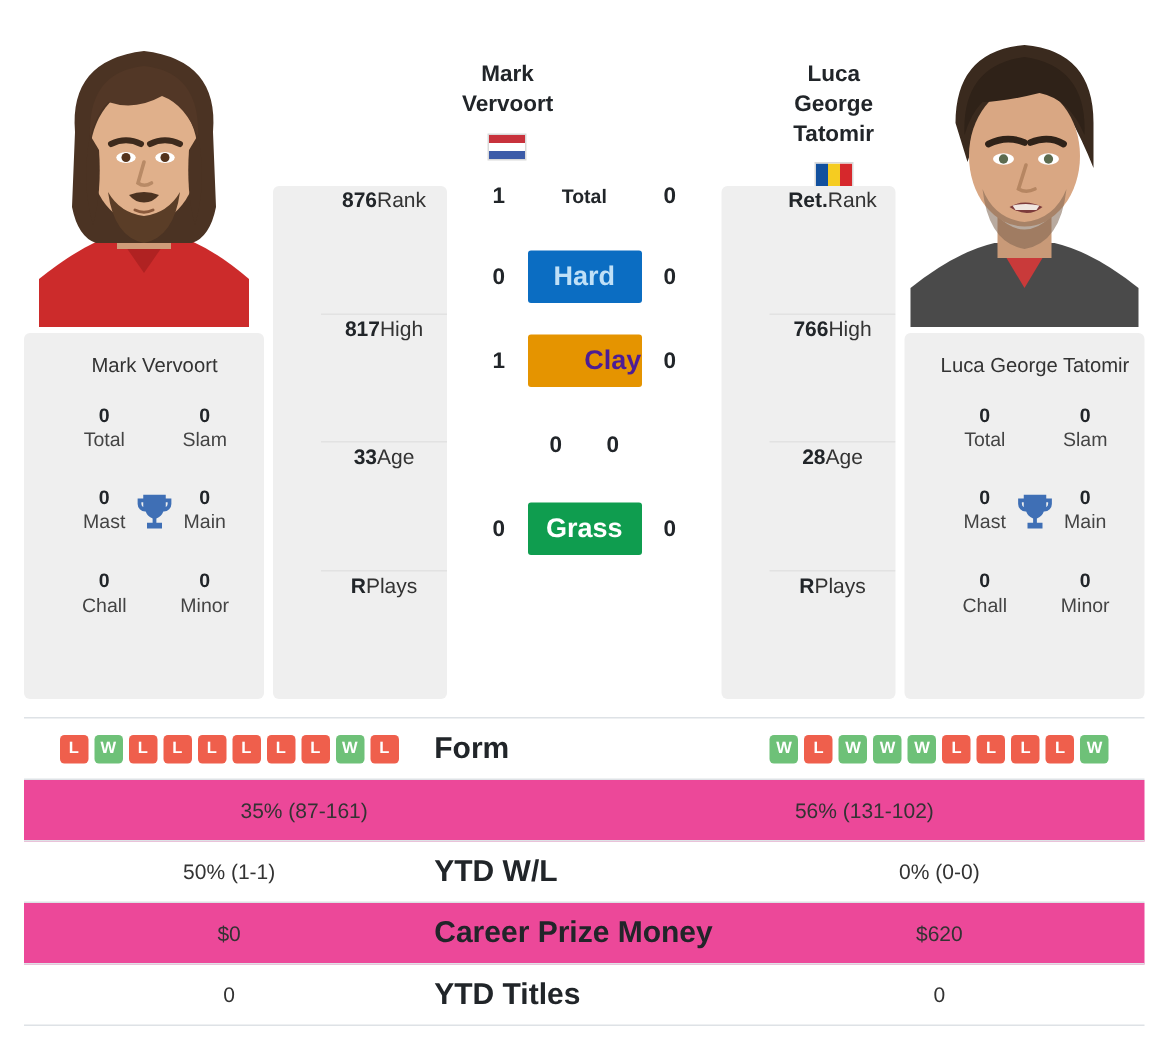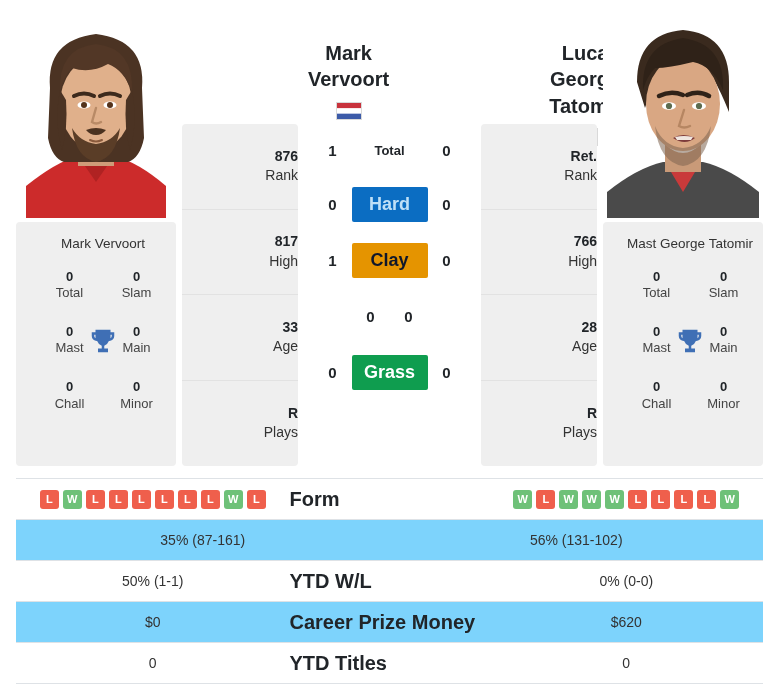--- a/index.html
+++ b/index.html
@@ -70,24 +70,25 @@
     width: 116px;
     flex: 0 0 116px;
     margin-top: 108px;
     background: #efefef;
     border-radius: 4px;
     overflow: hidden;
   }
   .rank-cell {
     height: 85.5px;
     display: flex;
-    flex-direction: column;
-    align-items: flex-end;
+    flex-direction: row;
+    align-items: flex-start;
     justify-content: center;
     border-bottom: 1px solid #e2e2e2;
+    margin-left: 32px;
   }
   .rank-cell:last-child { border-bottom: none; }
   .rank-cell .v { font-size: 14px; font-weight: bold; color: #212529; line-height: 1.4; }
   .rank-cell .k { font-size: 14px; color: #333; line-height: 1.4; }
 
   
   .h2h-col {
     flex: 1 1 auto;
     display: flex;
     flex-direction: column;
@@ -97,21 +98,21 @@
   }
   .h2h-names {
     display: flex;
     width: 100%;
     justify-content: space-between;
     align-items: flex-start;
   }
   .h2h-name {
     flex: 1 1 0;
     text-align: center;
-    font-size: 20px;
+    font-size: 15px;
     font-weight: bold;
     color: #212529;
     line-height: 1.32;
     padding: 0 4px;
   }
   .flag {
     display: block;
     margin: 9px auto 0 auto;
     width: 26px;
     height: 18px;
@@ -155,21 +156,21 @@
   .stats-table {
     margin: 12px 16px 0 16px;
     border-top: 1px solid #dee2e6;
   }
   .strow {
     display: flex;
     align-items: center;
     height: 41px;
     border-bottom: 1px solid #dee2e6;
   }
-  .strow.shaded { background: #7dd3fc; }
+  .strow.shaded { background: #ec4899; }
   .st-side {
     flex: 1 1 0;
     display: flex;
     align-items: center;
     justify-content: center;
     font-size: 14px;
     color: #333;
     min-width: 0;
   }
   .st-mid {
@@ -318,21 +319,21 @@
           <div class="h2h-label-total">Total</div>
           <div class="h2h-score">0</div>
         </div>
         <div class="h2h-row">
           <div class="h2h-score">0</div>
           <div class="surface-badge" id="badge-hard" style="background: rgb(11, 109, 194); color: rgb(191, 224, 247);">Hard</div>
           <div class="h2h-score">0</div>
         </div>
         <div class="h2h-row">
           <div class="h2h-score">1</div>
-          <div class="surface-badge" id="badge-clay" style="background: rgb(229, 148, 0); color: #0f172a;">Clay</div>
+          <div class="surface-badge" id="badge-clay" style="background: rgb(229, 148, 0); color: #4c1d95; text-align: right;">Clay</div>
           <div class="h2h-score">0</div>
         </div>
         <div class="h2h-row">
           <div class="h2h-score">0</div>
           <div class="h2h-score">0</div>
         </div>
         <div class="h2h-row">
           <div class="h2h-score">0</div>
           <div class="surface-badge" id="badge-grass" style="background: rgb(15, 157, 79); color: #ffffff;">Grass</div>
           <div class="h2h-score">0</div>
@@ -386,21 +387,21 @@
           <path d="M81 94 L76 110 Q81 113 87 110" stroke="#b68662" stroke-width="2.4" fill="none" stroke-linecap="round"></path>
 
           <path d="M52 110 Q56 146 80 150 Q104 146 108 110 Q100 130 80 132 Q60 130 52 110 Z" fill="#7d6550" opacity="0.55"></path>
 
           <path d="M70 122 Q80 116 92 122 Q82 130 70 122 Z" fill="#7d3b3b"></path>
           <path d="M72 121 Q81 119 90 121 L88 124 L74 124 Z" fill="#f0e6e0"></path>
         </svg>
       </div>
 
       <div class="info-card">
-        <div class="info-name">Mast George Tatomir</div>
+        <div class="info-name">Luca George Tatomir</div>
         <div class="trophy-grid">
           <div class="tstat">
             <div class="v">0</div>
             <div class="k">Total</div>
           </div>
           <div class="tstat">
             <div class="v">0</div>
             <div class="k">Slam</div>
           </div>
           <div class="tstat">

